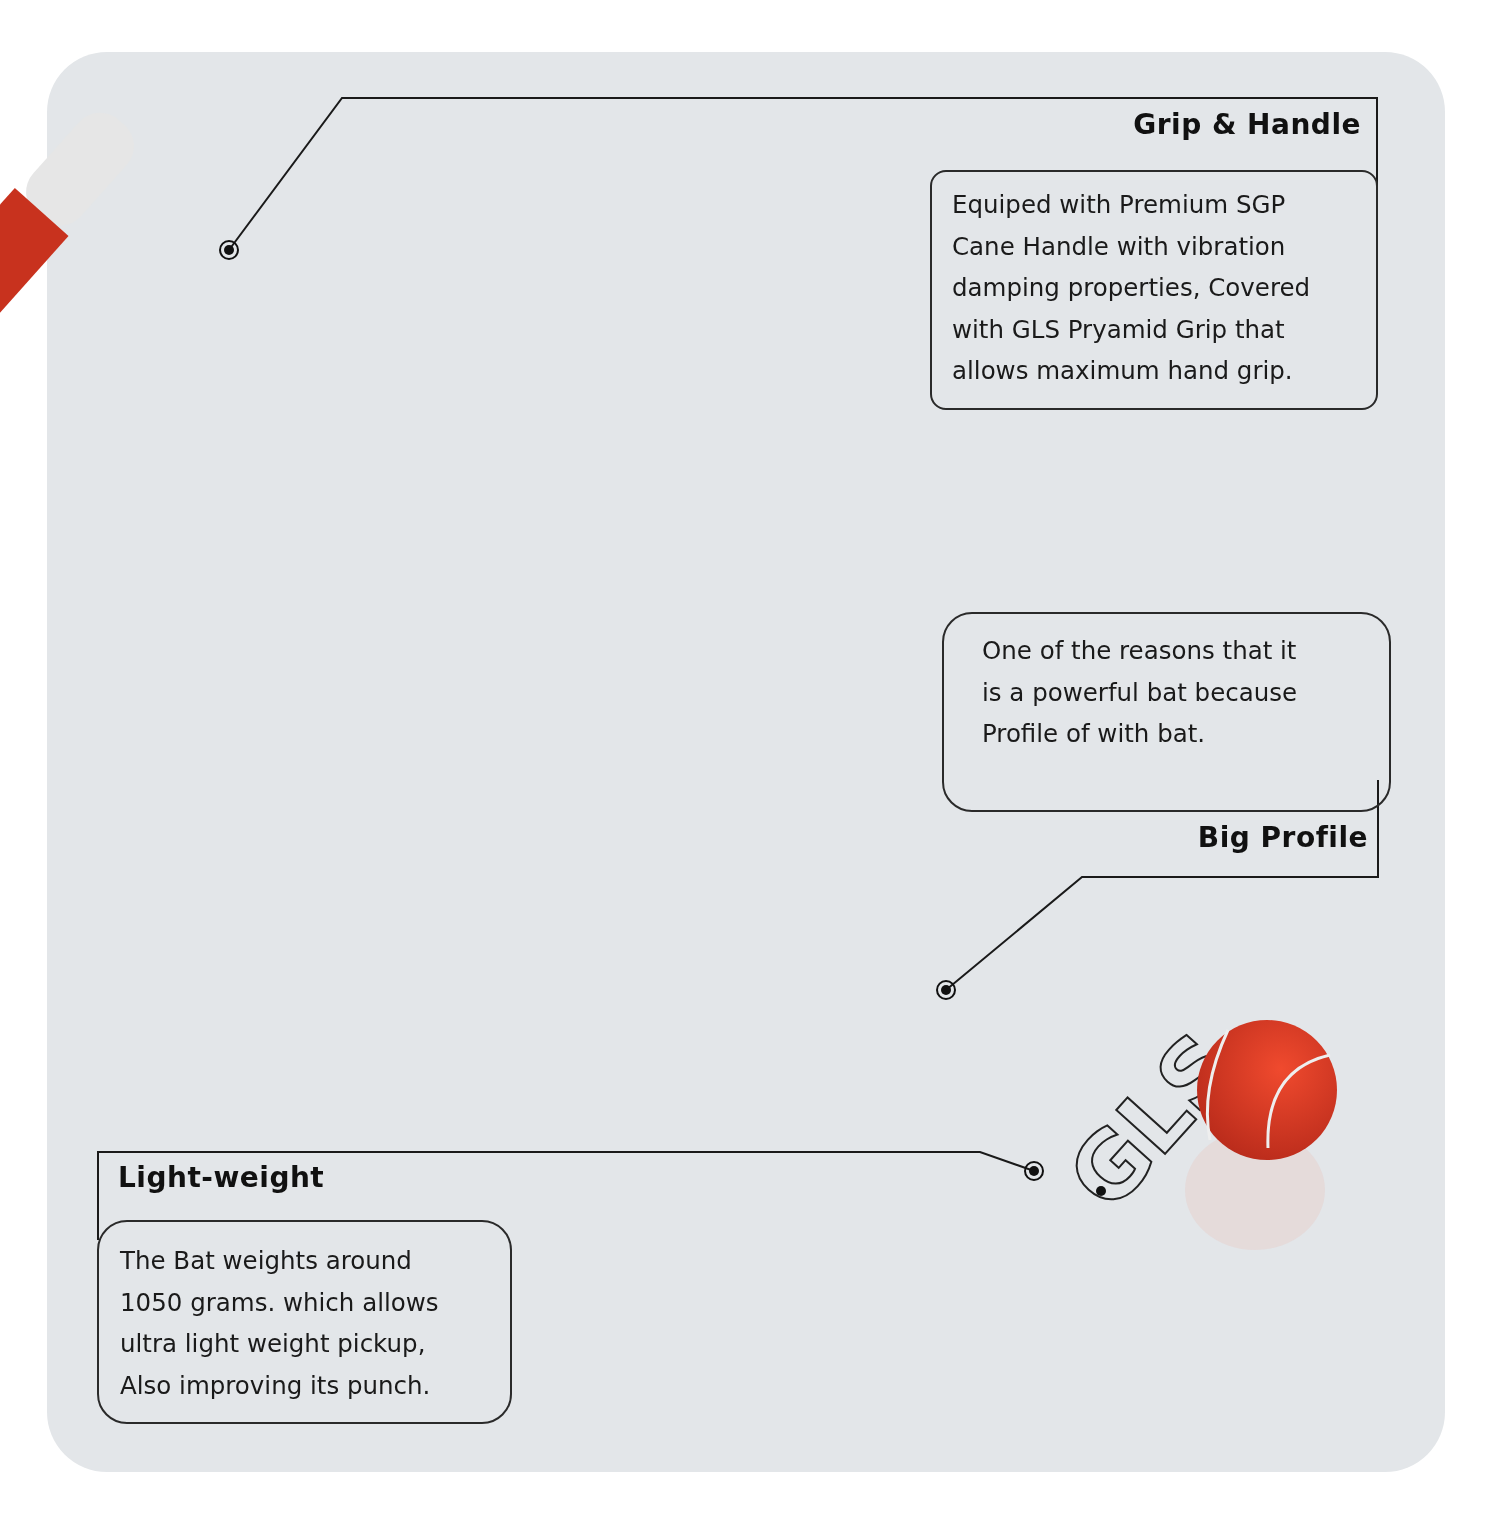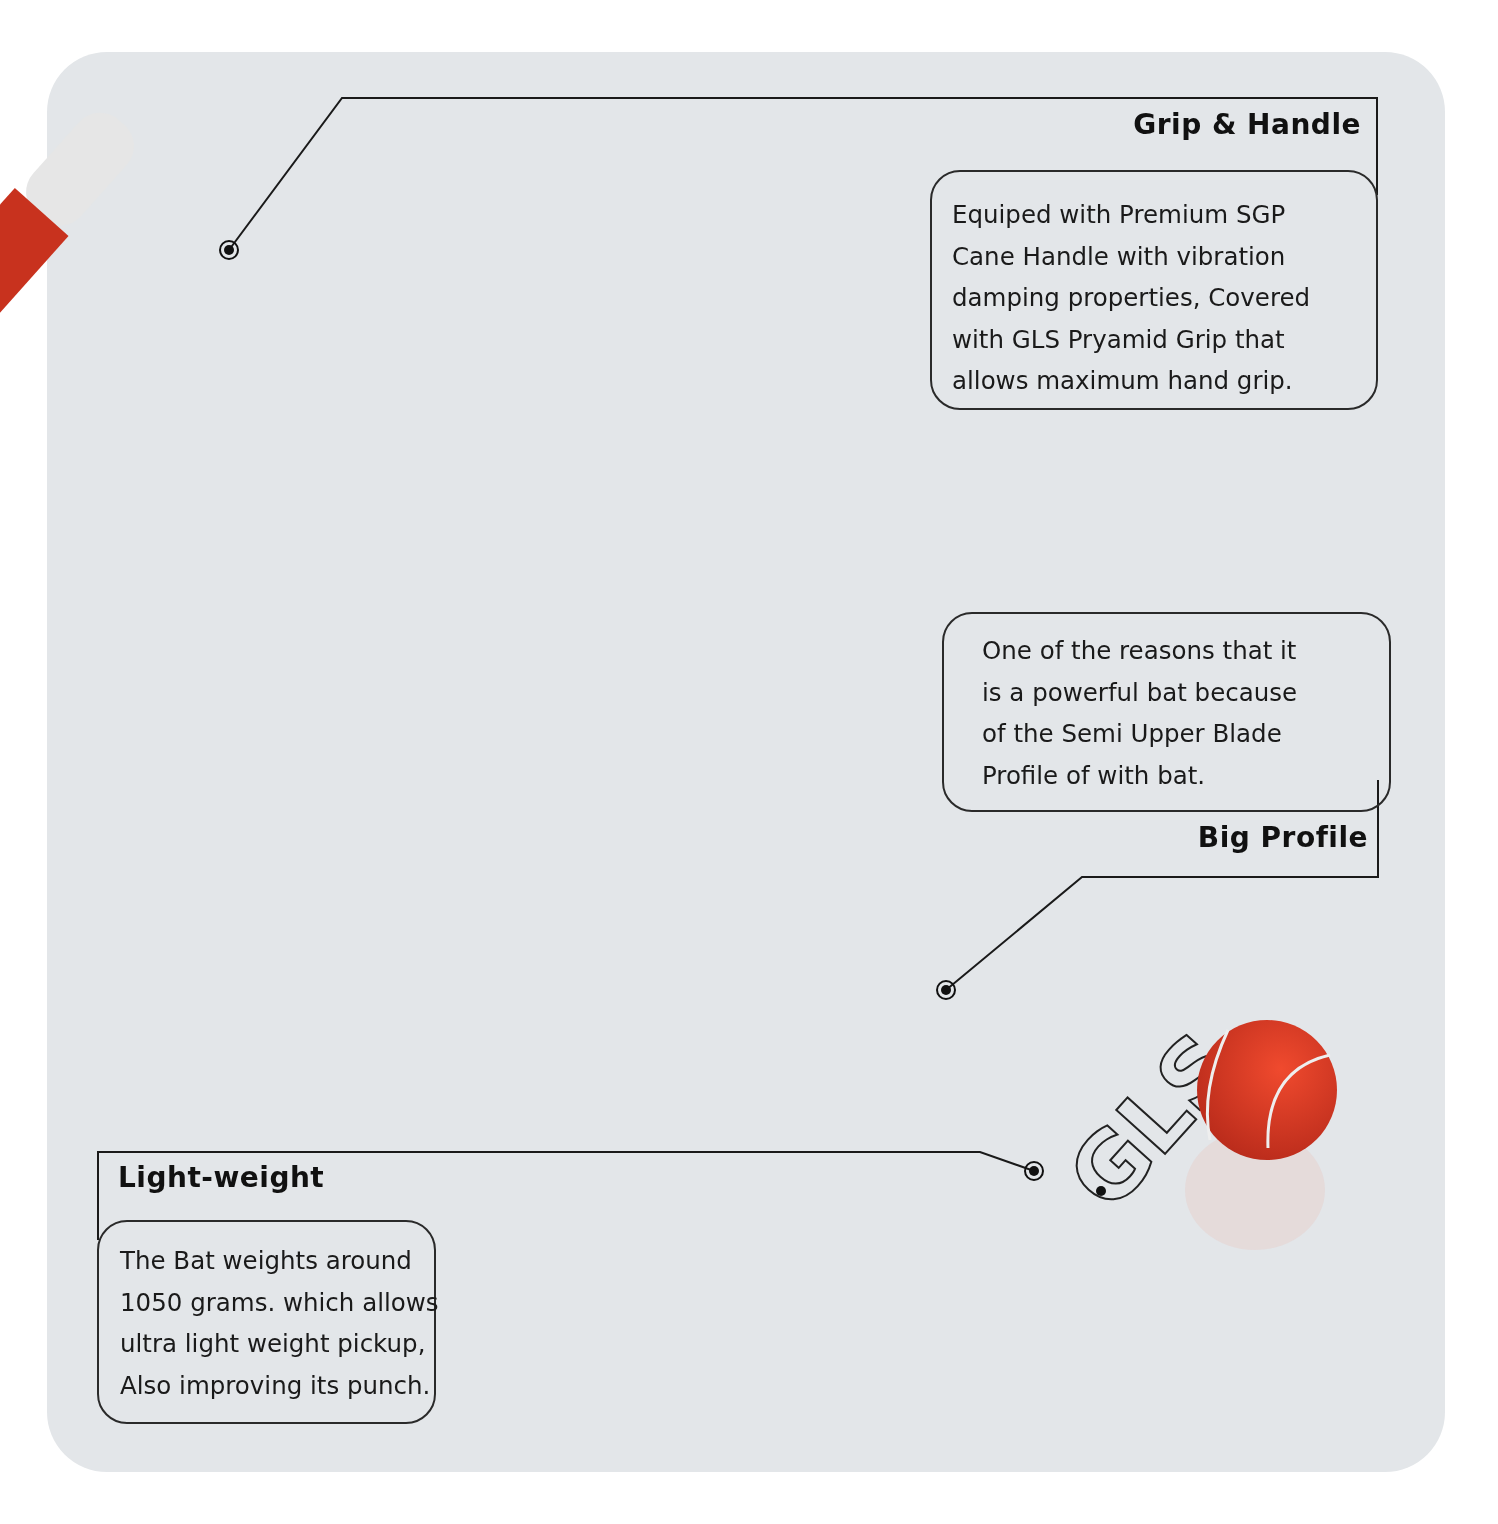--- a/index.html
+++ b/index.html
@@ -63,35 +63,34 @@
       <circle cx="229" cy="250" r="9" fill="none" stroke="#111" stroke-width="2"></circle>
     <circle cx="946" cy="990" r="5"></circle>
       <circle cx="946" cy="990" r="9" fill="none" stroke="#111" stroke-width="2"></circle>
     <circle cx="1034" cy="1171" r="5"></circle>
       <circle cx="1034" cy="1171" r="9" fill="none" stroke="#111" stroke-width="2"></circle>
     <circle cx="1101" cy="1191" r="5"></circle>
   </g>
 </svg>
 
 <div class="title" style="right:137px;top:108px;">Grip &amp; Handle</div>
-<div class="box" style="left:930px;top:170px;width:448px;height:240px;padding:22px 0 0 20px;">
+<div class="box" style="left:930px;top:170px;width:448px;height:240px;padding:12px 0 0 20px;border-radius:16px;">
   <p>Equiped with Premium SGP</p>
   <p>Cane Handle with vibration</p>
   <p>damping properties, Covered</p>
   <p>with GLS Pryamid Grip that</p>
   <p>allows maximum hand grip.</p>
 </div>
 
 <div class="box" style="left:930px;top:612px;width:449px;height:200px;padding:16px 0 0 38px;margin-left:12px;">
   <p>One of the reasons that it</p>
   <p>is a powerful bat because</p>
-  <p>of the Semi Upper Blade</p>
   <p>Profile of with bat.</p>
 </div>
 <div class="title" style="right:130px;top:821px;">Big Profile</div>
 
 <div class="title" style="left:118px;top:1161px;">Light-weight</div>
-<div class="box" style="left:97px;top:1220px;width:339px;height:204px;padding:18px 0 0 21px;">
+<div class="box" style="left:97px;top:1220px;width:415px;height:204px;padding:18px 0 0 21px;">
   <p>The Bat weights around</p>
   <p>1050 grams. which allows</p>
   <p>ultra light weight pickup,</p>
   <p>Also improving its punch.</p>
 </div>
 
 </body></html>

